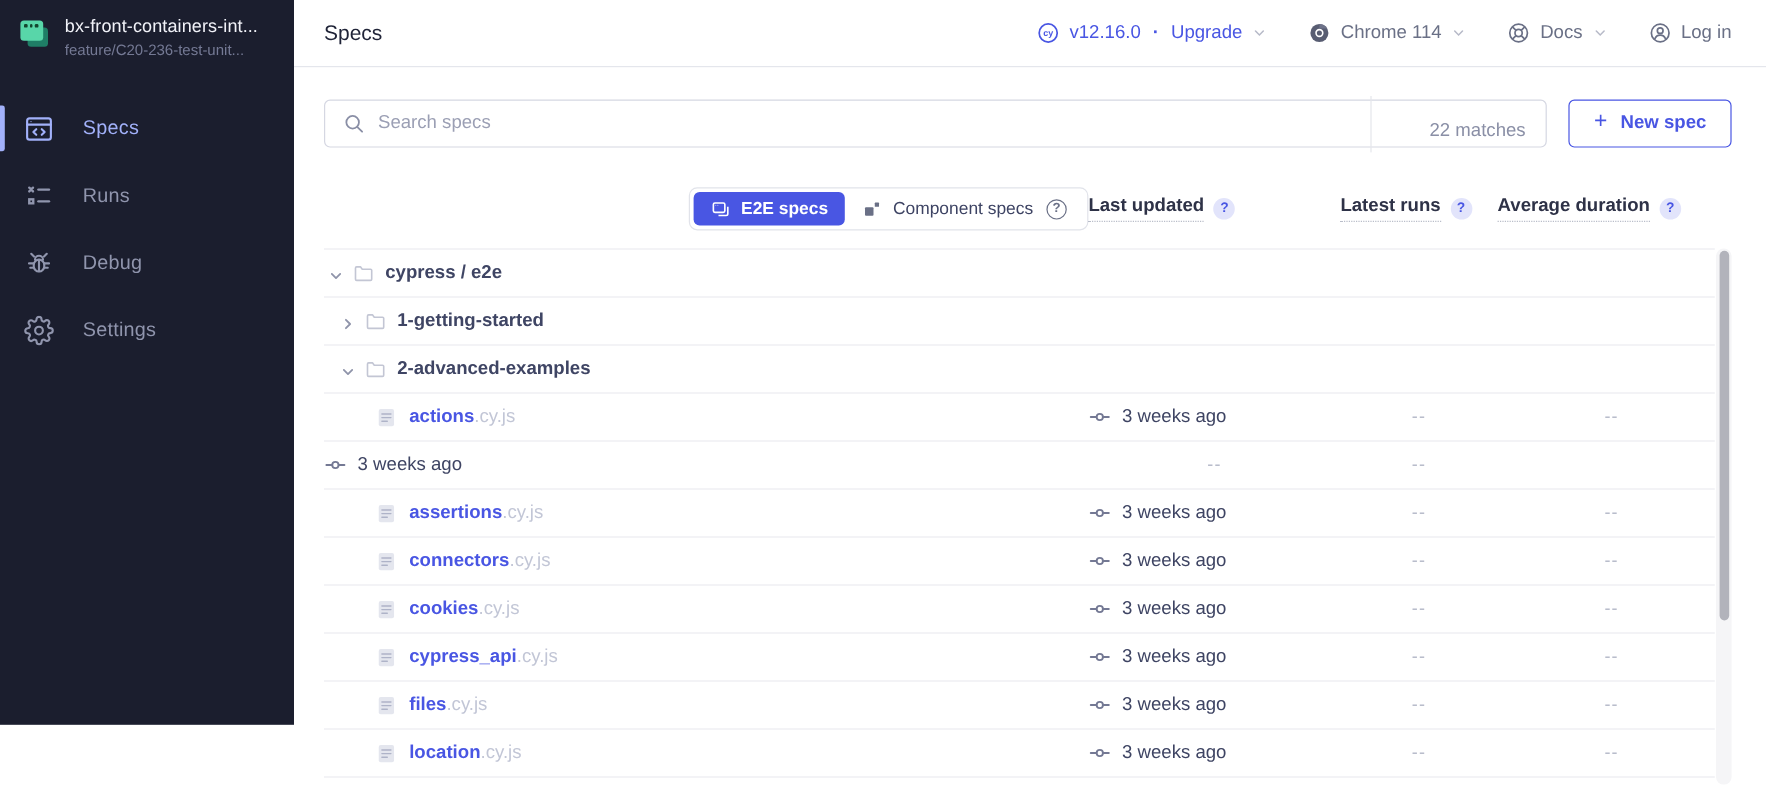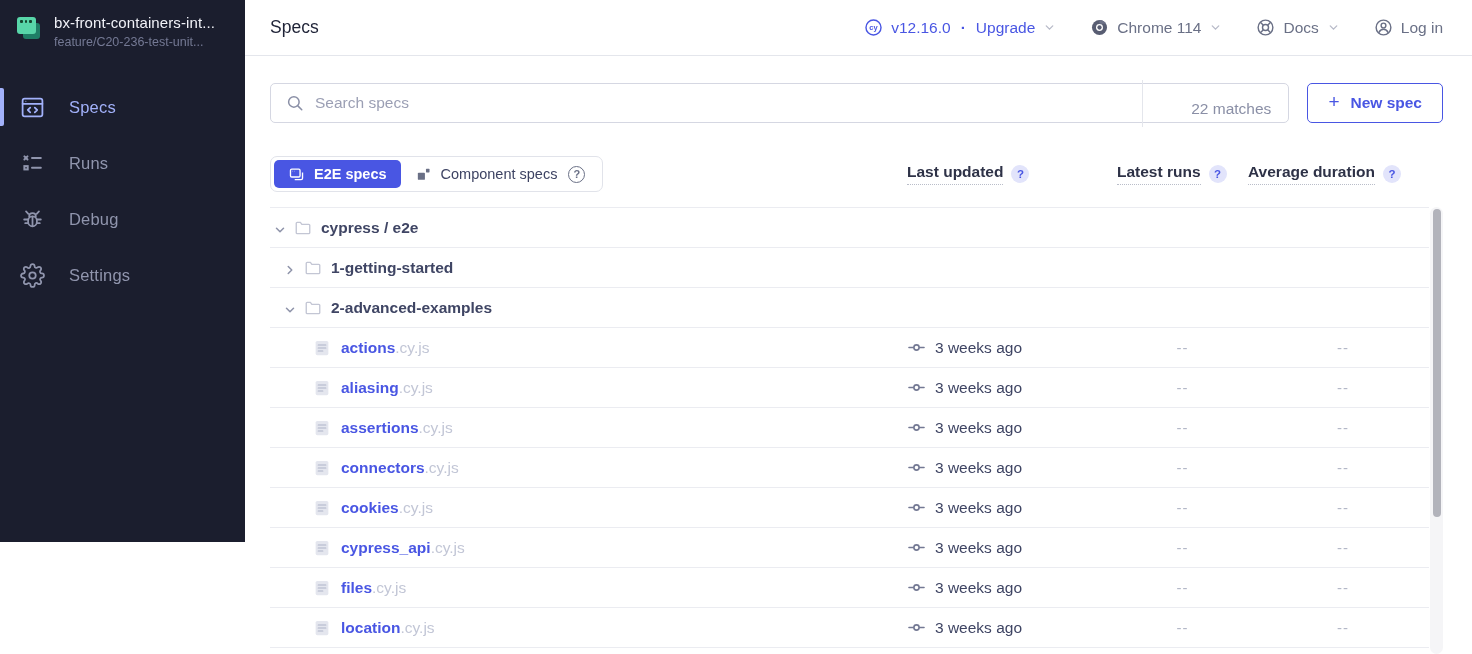--- a/index.html
+++ b/index.html
@@ -1,20 +1,20 @@
 <!DOCTYPE html>
 <html style="--accent: #4956e3; --sidebar-bg: #1b1e2e; --nav-active: #a2b1fa; --nav-inactive: #9095ad; --muted: #747994; --jade: #58d6a9; --jade-dark: #1f7e66;"><head>
 <meta charset="utf-8">
 <style>
   * { margin:0; padding:0; box-sizing:border-box; }
   html,body { width:1472px; height:654px; overflow:hidden; font-family:"Liberation Sans", sans-serif; background:#fff; }
   body { display:flex; }
 
   
-  .sidebar { width:245px; height:542px; background:var(--sidebar-bg); flex-shrink:0; display:flex; flex-direction:column; }
+  .sidebar { width:245px; height:604px; background:var(--sidebar-bg); flex-shrink:0; display:flex; flex-direction:column; }
   .side-header { display:flex; align-items:flex-start; gap:12px; padding:14px 14px 10px 16px; }
   .proj-icon { position:relative; width:26px; height:26px; flex-shrink:0; margin-top:2px; }
   .proj-icon .back { position:absolute; left:7px; top:7px; width:17px; height:16px; background:var(--jade-dark); border-radius:3px; }
   .proj-icon .front { position:absolute; left:1px; top:1px; width:19px; height:17px; background:var(--jade); border-radius:3px; }
   .proj-icon .dots { position:absolute; left:4px; top:4px; display:flex; gap:2px; }
   .proj-icon .dots i { width:2.5px; height:2.5px; background:#14462f; border-radius:1px; }
   .proj-meta { min-width:0; }
   .proj-name { color:#f1f2f8; font-size:15px; font-weight:500; letter-spacing:.1px; white-space:nowrap; overflow:hidden; }
   .proj-branch { color:var(--muted); font-size:12.5px; margin-top:4px; white-space:nowrap; overflow:hidden; }
   .nav { margin-top:20px; }
@@ -43,21 +43,21 @@
   .search-box svg { width:18px; height:18px; color:#8a8fa6; flex-shrink:0; }
   .search-input { flex:1; border:none; outline:none; font-size:15.5px; color:#2e3247; padding:0 0 0 11px; font-family:"Liberation Sans", sans-serif; background:transparent; }
   .search-input::placeholder { color:#9b9fb4; }
   .matches { border-left:1px solid #e4e6ec; color:#8a8fa6; font-size:15.5px; padding:20px 2px 9px 48px; white-space:nowrap; }
   .new-spec-btn { height:40px; border:1px solid var(--accent); background:#fff; color:var(--accent); border-radius:5px; font-size:15.5px; font-weight:600; display:flex; align-items:center; padding:0 20px; gap:11px; cursor:pointer; font-family:"Liberation Sans", sans-serif; }
   .new-spec-btn .plus { font-size:19px; font-weight:400; margin-top:-2px; }
 
   
   .grid { display:grid; grid-template-columns:637px 210px 131px 190px; align-items:center; }
 
-  .list-header { margin-top:33px; height:34px; }
+  .list-header { margin-top:33px; height:34px;text-align:right; }
   .tab-group { display:inline-flex; align-items:center; border:1px solid #e1e3ea; border-radius:7px; padding:3px; background:#fff; width:fit-content; }
   .tab { display:flex; align-items:center; gap:9px; height:28px; padding:0 14px; border-radius:5px; font-size:14.5px; cursor:pointer; }
   .tab.active { background:var(--accent); color:#fff; font-weight:600; }
   .tab.plain { color:#3d4363; }
   .tab svg { width:17px; height:17px; }
   .tab.plain svg { color:#6a7086; }
   .qmark-outline { width:17px; height:17px; border:1.5px solid #6a7086; border-radius:50%; display:inline-flex; align-items:center; justify-content:center; font-size:11px; font-weight:700; color:#6a7086; margin-left:2px; }
   .col-head { display:flex; align-items:center; }
   .col-head .label { font-size:15.5px; font-weight:600; color:#2e3247; border-bottom:1.5px dotted #b9bdc9; padding-bottom:3px; cursor:default; }
   .help-badge { width:18px; height:18px; border-radius:50%; background:#e2e4fb; color:var(--accent); font-size:11.5px; font-weight:700; display:inline-flex; align-items:center; justify-content:center; margin-left:8px; flex-shrink:0; cursor:pointer; }
@@ -319,31 +319,20 @@
         <circle cx="12" cy="12" r="3.3"></circle>
                 <line x1="2.5" y1="12" x2="8.2" y2="12"></line>
                 <line x1="15.8" y1="12" x2="21.5" y2="12"></line>
       </svg>
       <span>3 weeks ago</span>
     </div>
     <div class="dash-cell">--</div>
     <div class="dash-cell dur">--</div>
   </div>
           <div class="row spec grid">
-    <div class="name-cell">
-      <svg class="doc-ico" viewBox="0 0 24 24">
-        <rect x="3.5" y="2.5" width="17" height="19" rx="2.2" fill="#e4e6ee"></rect>
-        <line x1="7" y1="8" x2="17" y2="8" stroke="#aeb3c8" stroke-width="1.6" stroke-linecap="round"></line>
-        <line x1="7" y1="12" x2="17" y2="12" stroke="#aeb3c8" stroke-width="1.6" stroke-linecap="round"></line>
-        <line x1="7" y1="16" x2="13" y2="16" stroke="#aeb3c8" stroke-width="1.6" stroke-linecap="round"></line>
-      </svg>
-      <a class="spec-link" href="#">
-        <span class="base">aliasing</span><span class="ext">.cy.js</span>
-      </a>
-    </div>
     <div class="updated-cell">
       <svg class="commit-ico" viewBox="0 0 24 24" fill="none" stroke="currentColor" stroke-width="2" stroke-linecap="round">
         <circle cx="12" cy="12" r="3.3"></circle>
                 <line x1="2.5" y1="12" x2="8.2" y2="12"></line>
                 <line x1="15.8" y1="12" x2="21.5" y2="12"></line>
       </svg>
       <span>3 weeks ago</span>
     </div>
     <div class="dash-cell">--</div>
     <div class="dash-cell dur">--</div>

